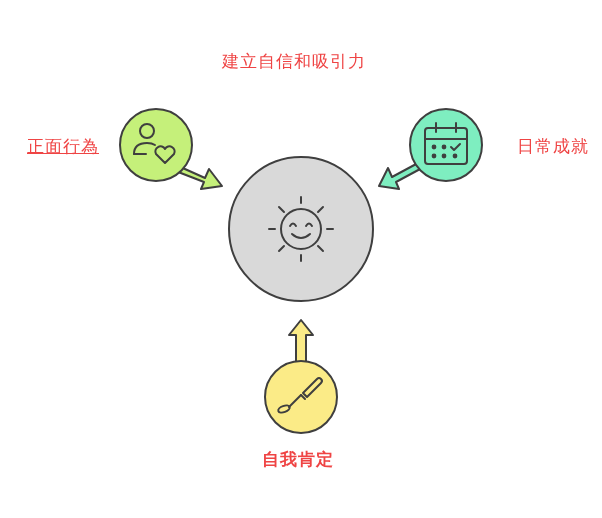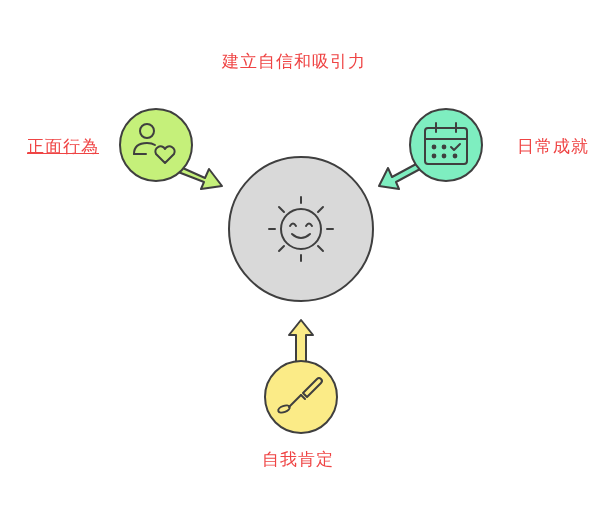--- a/index.html
+++ b/index.html
@@ -67,13 +67,13 @@
       <line x1="301" y1="395" x2="305" y2="399"></line>
       <line x1="301" y1="395" x2="289" y2="407"></line>
       <ellipse cx="284" cy="409" rx="6" ry="3" transform="rotate(-20 284 409)"></ellipse>
     </g>
   </g>
 </svg>
 
 <div class="lbl" style="left:222px;top:50px;">建立自信和吸引力</div>
 <div class="lbl" style="left:27px;top:135px;text-decoration:underline;">正面行為</div>
 <div class="lbl" style="left:497px;top:135px;margin-left:20px;">日常成就</div>
-<div class="lbl" style="left:262px;top:448px;">自我肯定</div>
+<div class="lbl" style="left:262px;top:448px;font-weight:bold;">自我肯定</div>
 
 </body></html>

